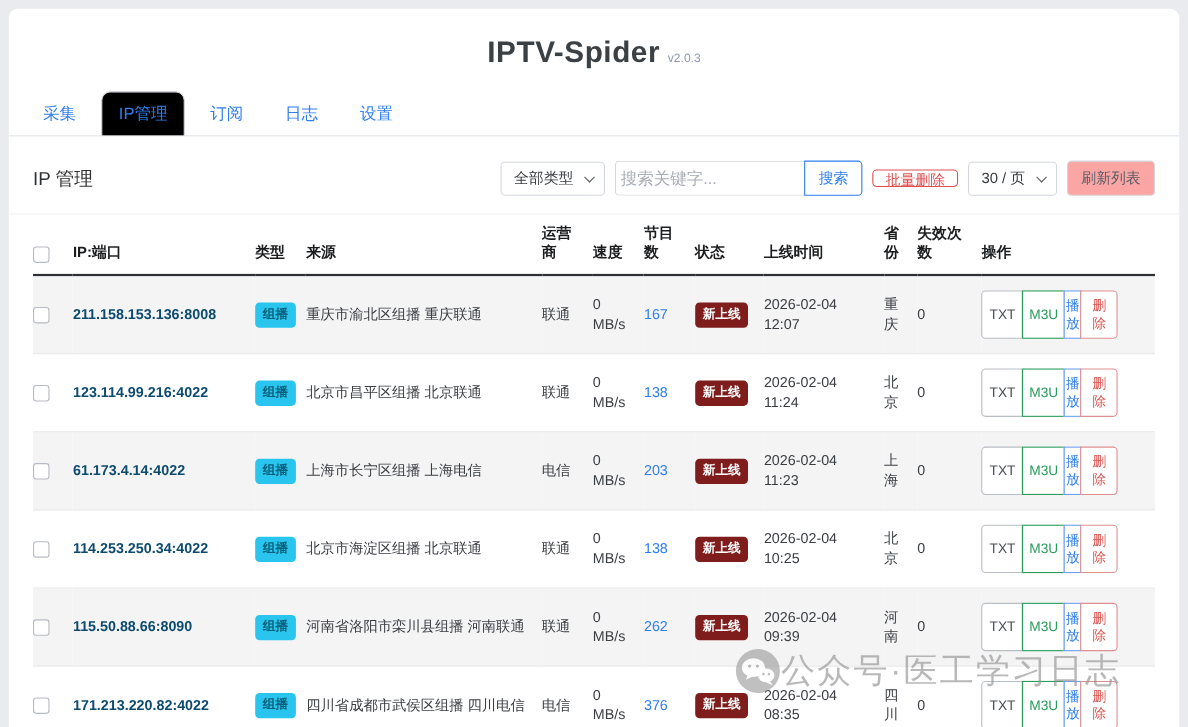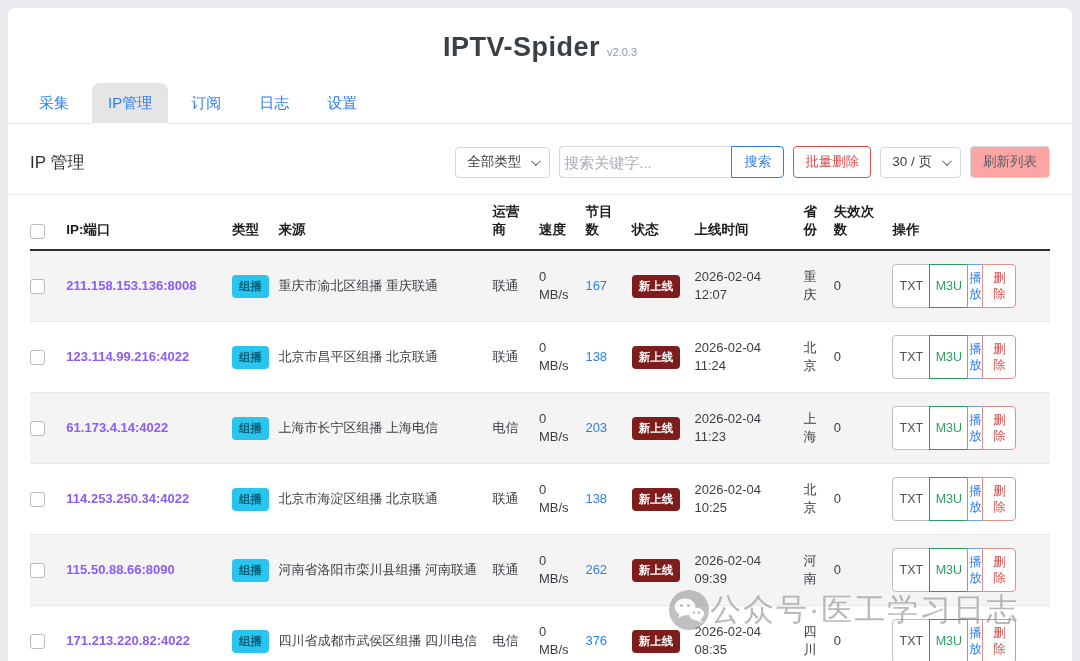--- a/index.html
+++ b/index.html
@@ -29,21 +29,21 @@
   }
   .tab {
     padding: 10px 15px;
     font-size: 15px;
     color: #2e7ef0;
     cursor: pointer;
     white-space: nowrap;
     margin-right: 8px;
   }
   .tab.active {
-    background: #e5e5e5;
+    background: #000000;
     border: 1px solid #dfe3e8;
     border-bottom: 1px solid #fff;
     margin-bottom: -1px;
     border-radius: 8px 8px 0 0;
   }
   
   .section-head {
     display: flex; align-items: center; justify-content: space-between;
     padding: 22px 22px 16px 22px;
     border-bottom: 1px solid #f0f0f1;
@@ -79,21 +79,21 @@
     font-family: Liberation Sans, sans-serif; outline: none;
   }
   .search-input::placeholder { color: #a9adb5; }
   .btn-search {
     height: 32px;
     border: 1px solid #2e7ef0; color: #2e7ef0;
     background: #fff; border-radius: 0 4px 4px 0;
     font-size: 13.5px; padding: 0 12px; cursor: pointer; font-family: inherit;
   }
   .btn-danger {
-    height: 32px;
+    height: 16px;
     border: 1px solid #e04f4f; color: #e04f4f;
     background: #fff; border-radius: 4px;
     font-size: 13.5px; padding: 0 11px; cursor: pointer; font-family: inherit;
   }
   .btn-plain {
     height: 32px;
     border: 1px solid #d4d7dd; color: #5a5e66;
     background: #fca5a5; border-radius: 4px;
     font-size: 13.5px; padding: 0 12px; cursor: pointer; font-family: inherit;
   }
@@ -112,21 +112,21 @@
   }
   tbody td {
     font-size: 13px;
     color: #3a3d42;
     padding: 13px 8px 13px 0;
     border-bottom: 1px solid #e9e9eb;
     vertical-align: middle;
     line-height: 1.45;
   }
   tbody tr:nth-child(odd) { background: #f4f4f5; }
-  td.cell-ip { font-weight: bold; color: #8b5cf6; white-space: nowrap; font-size: 13px; }
+  td.cell-ip { font-weight: bold; color: #0c4a6e; white-space: nowrap; font-size: 13px; }
   .cb {
     width: 15px; height: 15px;
     appearance: none; -webkit-appearance: none;
     border: 1px solid #b6bac1; border-radius: 3px;
     background: #fff; cursor: pointer; display: block;
   }
   .badge-type {
     display: inline-block;
     background: #29c5ee; color: #0b607b;
     font-size: 11.5px; font-weight: bold;

